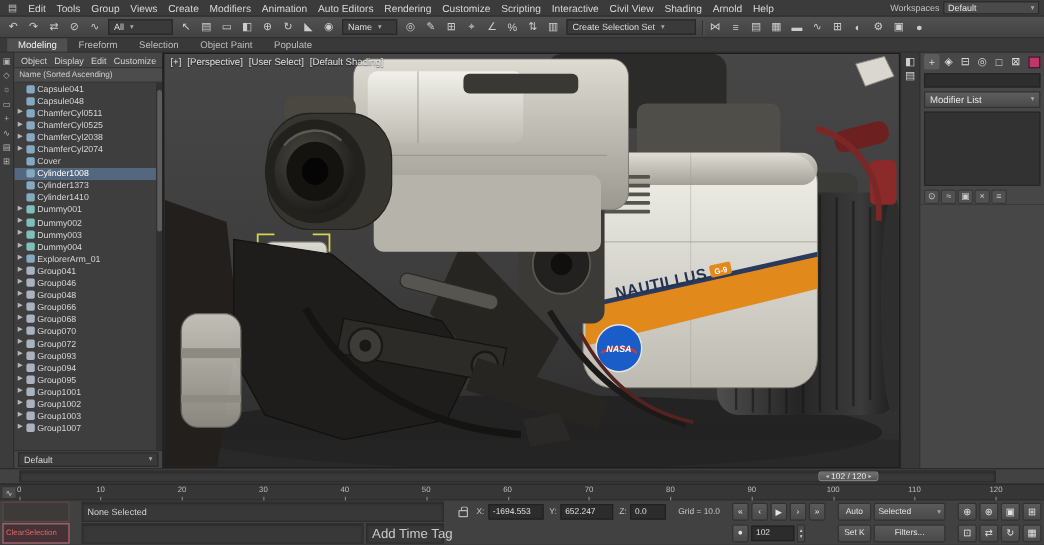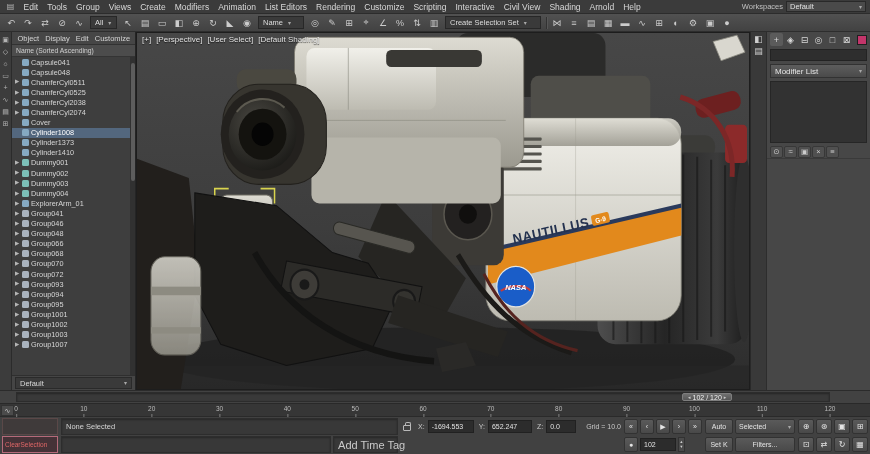--- a/index.html
+++ b/index.html
@@ -77,21 +77,21 @@
   .ts-track{position:absolute;left:16px;right:40px;top:1px;bottom:1px;background:#393939;border:1px solid #2c2c2c;box-shadow:inset 0 1px 2px rgba(0,0,0,.35)}
   .ts-handle{position:absolute;top:0;width:50px;height:100%;transform:translateX(-50%);background:linear-gradient(#707070,#565656);border:1px solid #7e7e7e;border-radius:2px;display:flex;align-items:center;justify-content:center;font-size:7px;color:#f0f0f0;gap:2px;white-space:nowrap}
   .arr{font-size:5px;color:#cccccc;line-height:1}
   .ruler{height:13px;background:#363636;border-top:1px solid #292929;position:relative;flex:none}
   .ruler-inner{position:absolute;left:16px;right:40px;top:0;bottom:0}
   .tick{position:absolute;top:1px;transform:translateX(-50%);font-size:6.5px;color:#bababa}
   .tick::after{content:"";position:absolute;left:50%;top:9px;width:1px;height:3px;background:#808080}
   .mini-curve-btn{position:absolute;left:1px;top:1px;width:13px;height:11px;background:#4b4b4b;border:1px solid #323232;font-size:7px;color:#cccccc;display:flex;align-items:center;justify-content:center}
 
   
-  .status{height:38px;background:#414141;border-top:1px solid #2a2a2a;display:flex;align-items:stretch;padding:1px 2px;gap:3px;flex:none}
+  .status{height:38px;background:#414141;border-top:1px solid #2a2a2a;display:flex;align-items:stretch;padding:1px 2px;gap:10px;flex:none}
   .col{display:flex;flex-direction:column;gap:1px}
   .cell{height:17px;display:flex;align-items:center;gap:2px}
   .sunken{background:#383838;border:1px solid #2d2d2d;box-shadow:inset 0 1px 2px rgba(0,0,0,.3)}
   .listener-top{width:56px;height:17px;background:#3f3a3a;border:1px solid #5a4848}
   .listener-bottom{width:56px;height:17px;background:#453237;border:1px solid #b56a7a;font-size:6.5px;color:#e06767;display:flex;align-items:center;padding:0 2px;overflow:hidden;white-space:nowrap}
   .status-line{flex:1;font-size:7.5px;color:#d4d4d4;padding:0 4px}
   .prompt-line{flex:1}
   .time-tag{width:65px;font-size:11px;color:#cacaca;padding:0 4px;white-space:nowrap}
   .field{background:#2c2c2c;border:1px solid #212121;height:13px;font-size:7px;color:#e2e2e2;display:flex;align-items:center;padding:0 3px;white-space:nowrap}
   .coord-label{font-size:7px;color:#c9c9c9;margin:0 1px 0 3px}
@@ -113,21 +113,21 @@
     <span class="appicon">▤</span>
     <nav class="menus">
 
     <span class="menu-item">Edit</span>
         <span class="menu-item">Tools</span>
         <span class="menu-item">Group</span>
         <span class="menu-item">Views</span>
         <span class="menu-item">Create</span>
         <span class="menu-item">Modifiers</span>
         <span class="menu-item">Animation</span>
-        <span class="menu-item">List Editors</span>
+        <span class="menu-item">Auto Editors</span>
         <span class="menu-item">Rendering</span>
         <span class="menu-item">Customize</span>
         <span class="menu-item">Scripting</span>
         <span class="menu-item">Interactive</span>
         <span class="menu-item">Civil View</span>
         <span class="menu-item">Shading</span>
         <span class="menu-item">Arnold</span>
         <span class="menu-item">Help</span>
       </nav>
     <div class="spacer"></div>
@@ -150,21 +150,21 @@
         <span class="tb-icon">
           <span>⇄</span>
         </span>
         <span class="tb-icon">
           <span>⊘</span>
         </span>
         <span class="tb-icon">
           <span>∿</span>
         </span>
       </div>
-    <div class="tb-drop" style="width:27px">
+    <div class="tb-drop" style="width:54px">
       <span>All</span>
       <span class="caret">▾</span>
     </div>
     <div class="tb-group">
 
     <span class="tb-icon">
           <span>↖</span>
         </span>
         <span class="tb-icon">
           <span>▤</span>
@@ -212,21 +212,21 @@
         <span class="tb-icon">
           <span>%</span>
         </span>
         <span class="tb-icon">
           <span>⇅</span>
         </span>
         <span class="tb-icon">
           <span>▥</span>
         </span>
       </div>
-    <div class="tb-drop" style="width:96px">
+    <div class="tb-drop" style="width:108px">
       <span>Create Selection Set</span>
       <span class="caret">▾</span>
     </div>
     <div class="tb-sep"></div>
     <div class="tb-group">
 
     <span class="tb-icon">
           <span>⋈</span>
         </span>
         <span class="tb-icon">
@@ -255,20 +255,28 @@
         </span>
         <span class="tb-icon">
           <span>▣</span>
         </span>
         <span class="tb-icon">
           <span>●</span>
         </span>
       </div>
   </div>
 
+  <div class="ribbon-tabs">
+
+  <span class="ribbon-tab active">Modeling</span>
+      <span class="ribbon-tab">Freeform</span>
+      <span class="ribbon-tab">Selection</span>
+      <span class="ribbon-tab">Object Paint</span>
+      <span class="ribbon-tab">Populate</span>
+    </div>
 
   <div class="main">
 
     <div class="exp-strip">
 
     <span class="strip-icon"><span>▣</span></span>
         <span class="strip-icon"><span>◇</span></span>
         <span class="strip-icon"><span>☼</span></span>
         <span class="strip-icon"><span>▭</span></span>
         <span class="strip-icon"><span>+</span></span>

